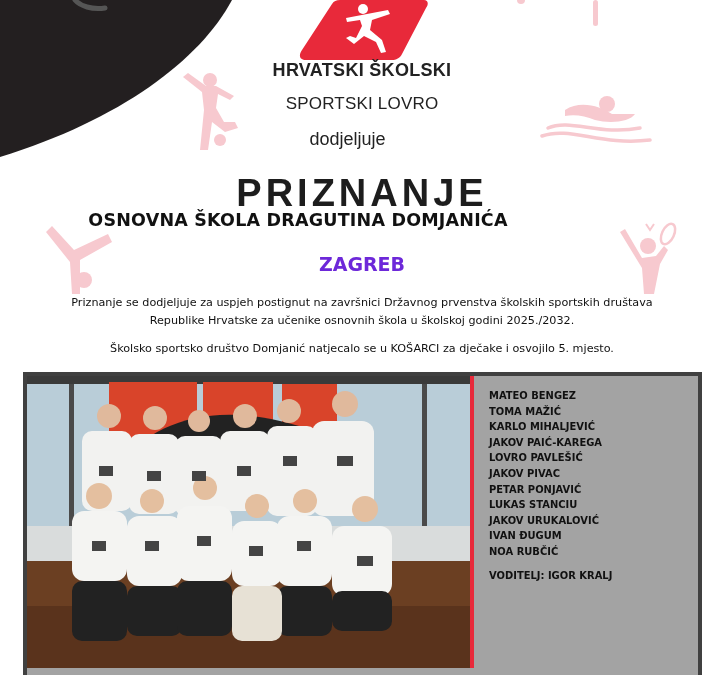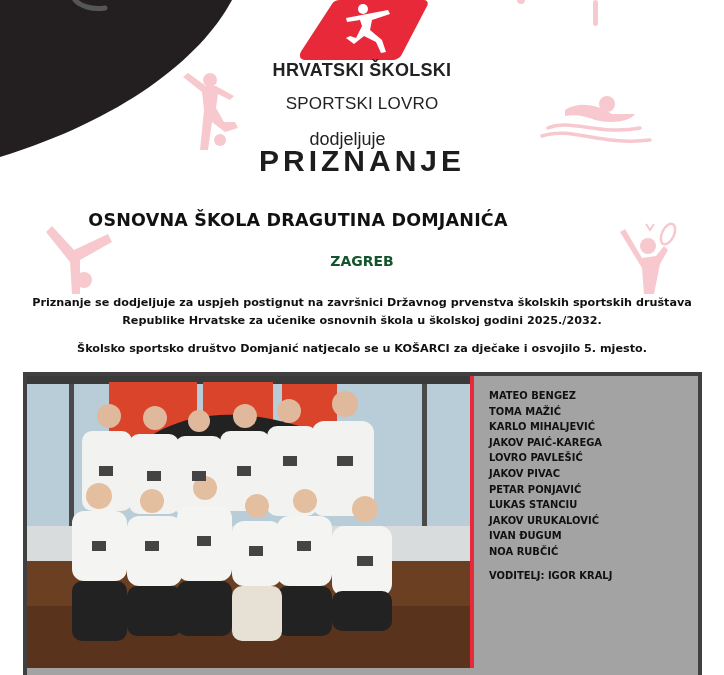--- a/index.html
+++ b/index.html
@@ -9,30 +9,30 @@
   .black-swoosh { position:absolute; left:0; top:0; width:260px; height:170px; }
   .deco { position:absolute; }
 
   .logo { position:absolute; left:296px; top:0; width:132px; height:62px; }
   .org-name1 { position:absolute; left:0; width:724px; top:60px; text-align:center;
     font-family:"Liberation Sans", sans-serif; font-weight:bold; font-size:18px; letter-spacing:0.3px; color:#222; }
   .org-name2 { position:absolute; left:0; width:724px; top:94px; text-align:center;
     font-family:"Liberation Sans", sans-serif; font-size:17px; color:#222; letter-spacing:0.2px; }
   .awards { position:absolute; left:0; width:695px; top:129px; text-align:center;
     font-family:"Liberation Sans", sans-serif; font-size:18px; color:#222; }
-  .title { position:absolute; left:0; width:724px; top:144px; text-align:center;
-    font-family:"Liberation Sans", sans-serif; font-weight:bold; font-size:30px; letter-spacing:4px; color:#1d1d1d; }
+  .title { position:absolute; left:0; width:724px; top:172px; text-align:center;
+    font-family:"Liberation Sans", sans-serif; font-weight:bold; font-size:38px; letter-spacing:4px; color:#1d1d1d; }
   .school { position:absolute; left:0; width:596px; top:210px; text-align:center;
     font-weight:bold; font-size:17.5px; color:#111; letter-spacing:0.2px; }
   .city { position:absolute; left:0; width:724px; top:253px; text-align:center;
-    font-weight:bold; font-size:14px; color:#14532d; }
+    font-weight:bold; font-size:19px; color:#6d28d9; }
   .desc { position:absolute; left:0; width:724px; top:294px; text-align:center;
-    font-weight:bold; font-size:11.2px; line-height:18px; color:#111; }
+    font-weight:normal; font-size:11.2px; line-height:18px; color:#111; }
   .desc2 { position:absolute; left:0; width:724px; top:342px; text-align:center;
-    font-weight:bold; font-size:11.2px; color:#111; }
+    font-weight:normal; font-size:11.2px; color:#111; }
 
   .frame { position:absolute; left:23px; top:372px; width:679px; height:360px;
     border:4px solid #404040; background:#a3a3a3; }
   .photo { position:absolute; left:0; top:0; width:443px; height:292px; overflow:hidden;
     background:linear-gradient(180deg,#9fb9c9 0%,#c9d6dd 30%,#b8c4c8 55%,#7a5840 70%,#5d3a22 100%); }
   .divider { position:absolute; left:443px; top:0; width:4px; height:292px; background:#e8293a; }
   .roster { position:absolute; left:462px; top:12px; }
   .roster li { list-style:none; font-size:10.8px; font-weight:bold; line-height:15.6px; color:#111;
     font-family:"DejaVu Sans", sans-serif; transform:scaleX(0.92); transform-origin:left; }
   .coach { margin-top:9px; font-size:10.8px; font-weight:bold; color:#111; transform:scaleX(0.92); transform-origin:left; }

